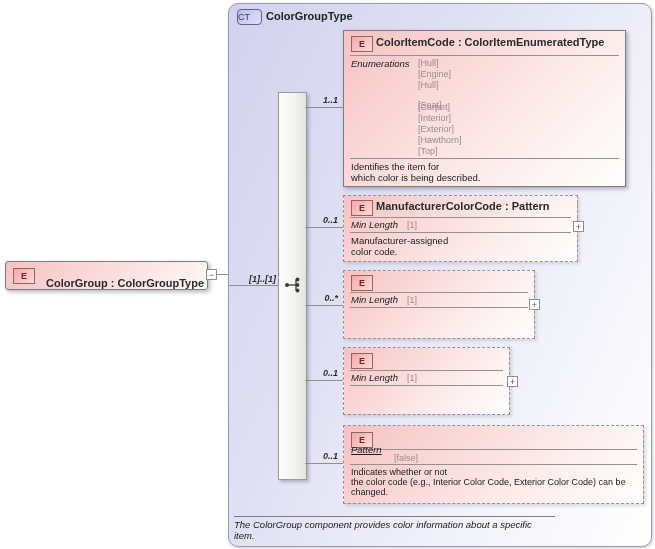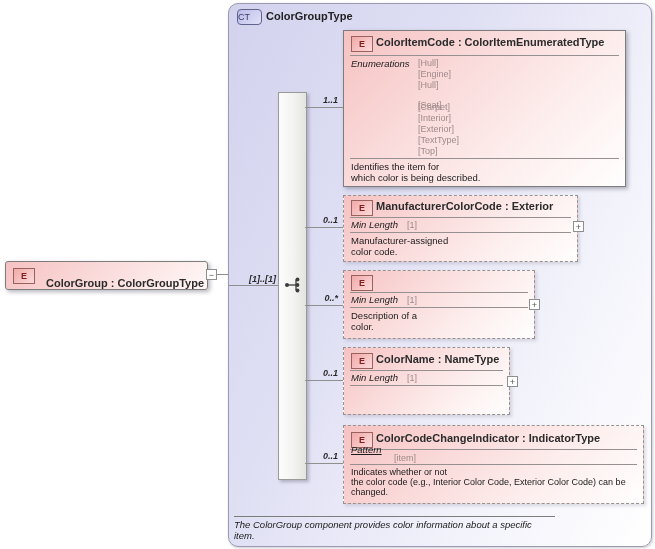--- a/index.html
+++ b/index.html
@@ -102,66 +102,62 @@
     <div class="el-title" style="top:5px;">ColorItemCode : ColorItemEnumeratedType</div>
     <div class="sep" style="top:24px;"></div>
     <div class="facet-label" style="top:27px;">Enumerations</div>
     <div class="enum-col" style="top:27px;">[Hull]</div>
     <div class="enum-col" style="top:38px;">[Engine]</div>
     <div class="enum-col" style="top:49px;">[Hull]</div>
     <div class="enum-col" style="top:69px;">[Seat]</div>
     <div class="enum-col" style="top:71px;">[Carpet]</div>
     <div class="enum-col" style="top:82px;">[Interior]</div>
     <div class="enum-col" style="top:93px;">[Exterior]</div>
-    <div class="enum-col" style="top:104px;">[TextType]</div>
+    <div class="enum-col" style="top:104px;">[Hawthorn]</div>
     <div class="enum-col" style="top:115px;">[Top]</div>
     <div class="sep" style="top:127px;"></div>
     <div class="anno" style="top:130px;">Identifies the item for
 which color is being described.</div>
   </div>
 
   <div class="el-box el-dashed" style="left:343px;top:195px;width:233px;height:65px;">
     <div class="e-badge" style="top:4px;">E</div>
-    <div class="el-title" style="top:4px;">ManufacturerColorCode : Exterior</div>
+    <div class="el-title" style="top:4px;">ManufacturerColorCode : Pattern</div>
     <div class="sep" style="top:21px;"></div>
     <div class="facet-label" style="top:23px;">Min Length</div>
     <div class="facet-value" style="left:63px;top:24px;">[1]</div>
     <div class="sep" style="top:36px;"></div>
     <div class="anno" style="top:39px;">Manufacturer-assigned
 color code.</div>
   </div>
   <div class="toggle" style="left:573px;top:221px;">+</div>
 
   <div class="el-box el-dashed" style="left:343px;top:270px;width:190px;height:67px;">
     <div class="e-badge" style="top:4px;">E</div>
     <div class="sep" style="top:21px;"></div>
     <div class="facet-label" style="top:23px;">Min Length</div>
     <div class="facet-value" style="left:63px;top:24px;">[1]</div>
     <div class="sep" style="top:36px;"></div>
-    <div class="anno" style="top:39px;">Description of a
-color.</div>
   </div>
   <div class="toggle" style="left:529px;top:299px;">+</div>
 
   <div class="el-box el-dashed" style="left:343px;top:347px;width:165px;height:66px;">
     <div class="e-badge" style="top:5px;">E</div>
-    <div class="el-title" style="top:5px;">ColorName : NameType</div>
     <div class="sep" style="top:22px;"></div>
     <div class="facet-label" style="top:24px;">Min Length</div>
     <div class="facet-value" style="left:63px;top:25px;">[1]</div>
     <div class="sep" style="top:37px;"></div>
   </div>
   <div class="toggle" style="left:507px;top:376px;">+</div>
 
   <div class="el-box el-dashed" style="left:343px;top:425px;width:299px;height:77px;">
     <div class="e-badge" style="top:6px;">E</div>
-    <div class="el-title" style="top:6px;">ColorCodeChangeIndicator : IndicatorType</div>
     <div class="sep" style="top:23px;"></div>
     <div class="facet-label" style="top:18px;text-decoration:underline;">Pattern</div>
-    <div class="facet-value" style="left:50px;top:27px;">[item]</div>
+    <div class="facet-value" style="left:50px;top:27px;">[false]</div>
     <div class="sep" style="top:38px;"></div>
     <div class="anno" style="top:41px;font-size:9px;line-height:10px;">Indicates whether or not
     the color code (e.g., Interior Color Code, Exterior Color Code) can be
 changed.</div>
   </div>
 
   <div class="ct-anno-line"></div>
   <div class="ct-anno">The ColorGroup component provides color information about a specific
 item.</div>
 

